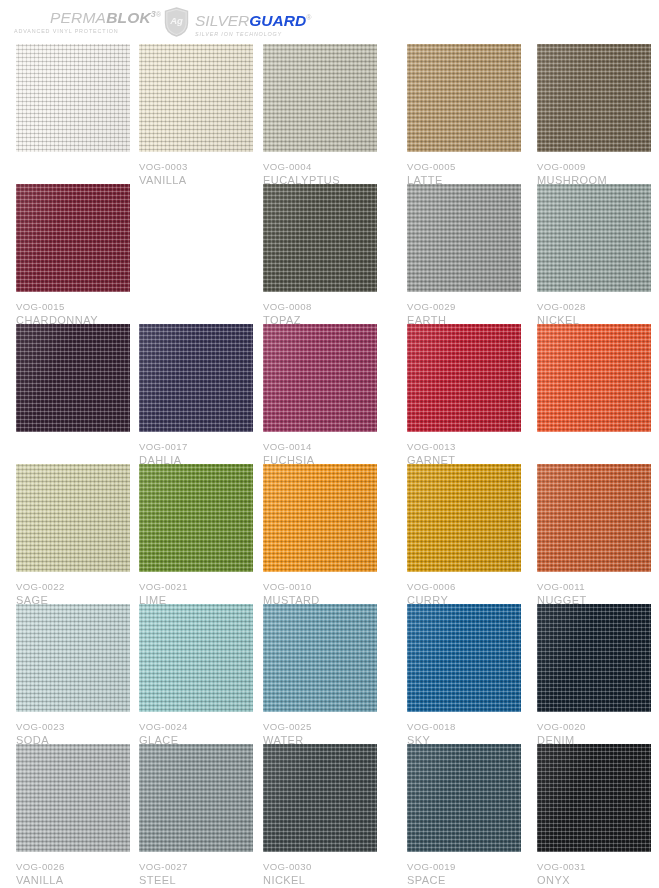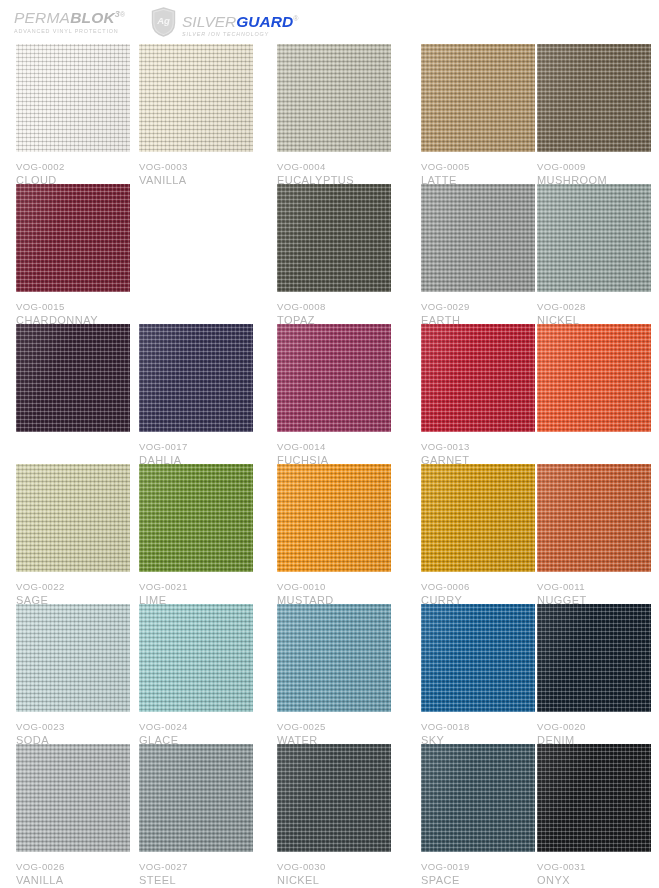--- a/index.html
+++ b/index.html
@@ -35,21 +35,21 @@
   }
   .pb-wordmark {
     font-family: "Liberation Sans", sans-serif;
     font-size: 15.5px;
     letter-spacing: 0.2px;
     color: #c3c3c3;
     font-style: italic;
     white-space: nowrap;
     line-height: 17px;
   }
-  .pb-wordmark .b1 { font-weight: 400; }
+  .pb-wordmark .b1 { font-weight: 400; margin-left: 36px; }
   .pb-wordmark .b2 { font-weight: bold; color: #b5b5b5; }
   .pb-wordmark .sup {
     font-size: 9px;
     vertical-align: super;
     font-weight: bold;
   }
   .pb-wordmark .reg {
     font-size: 7px;
     vertical-align: super;
     font-style: normal;
@@ -57,23 +57,23 @@
   .pb-tagline {
     font-size: 5.4px;
     letter-spacing: 0.85px;
     color: #c9c9c9;
     font-style: normal;
     margin-top: 2px;
     white-space: nowrap;
   }
 
   .brand-silverguard {
-    margin-left: 9px;
+    margin-left: 22px;
     display: flex;
-    align-items: flex-end;
+    align-items: center;
   }
   .shield {
     width: 25px;
     height: 30px;
     position: relative;
     flex: 0 0 auto;
     margin-top: 1px;
   }
   .shield svg { display: block; }
   .sg-text { margin-left: 6px; margin-top: 3px; }
@@ -111,22 +111,22 @@
     position: relative;
     height: 140px;
   }
   .cell {
     position: absolute;
     top: 0;
     width: 114px;
   }
   .cell.c0 { left: 0px; }
   .cell.c1 { left: 123px; }
-  .cell.c2 { left: 261px; }
-  .cell.c3 { left: 405px; }
+  .cell.c2 { left: 247px; }
+  .cell.c3 { left: 391px; }
   .cell.c4 { left: 521px; }
 
   .swatch {
     width: 114px;
     height: 108px;
     position: relative;
     overflow: hidden;
     background-color: #cccccc;
   }
   
@@ -210,24 +210,20 @@
 
 </div>
 
 <div class="grid" id="swatch-grid">
     <div class="row">
       <div class="cell c0">
         <div class="swatch" style="background-color: rgb(244, 242, 238);">
           <div class="weave"></div>
           <div class="sheen"></div>
         </div>
-        <div class="meta">
-          <div class="code">VOG-0002</div>
-          <div class="name">CLOUD</div>
-        </div>
       </div>
       <div class="cell c1">
         <div class="swatch" style="background-color: rgb(236, 230, 210);">
           <div class="weave"></div>
           <div class="sheen"></div>
         </div>
         <div class="meta">
           <div class="code">VOG-0003</div>
           <div class="name">VANILLA</div>
         </div>

